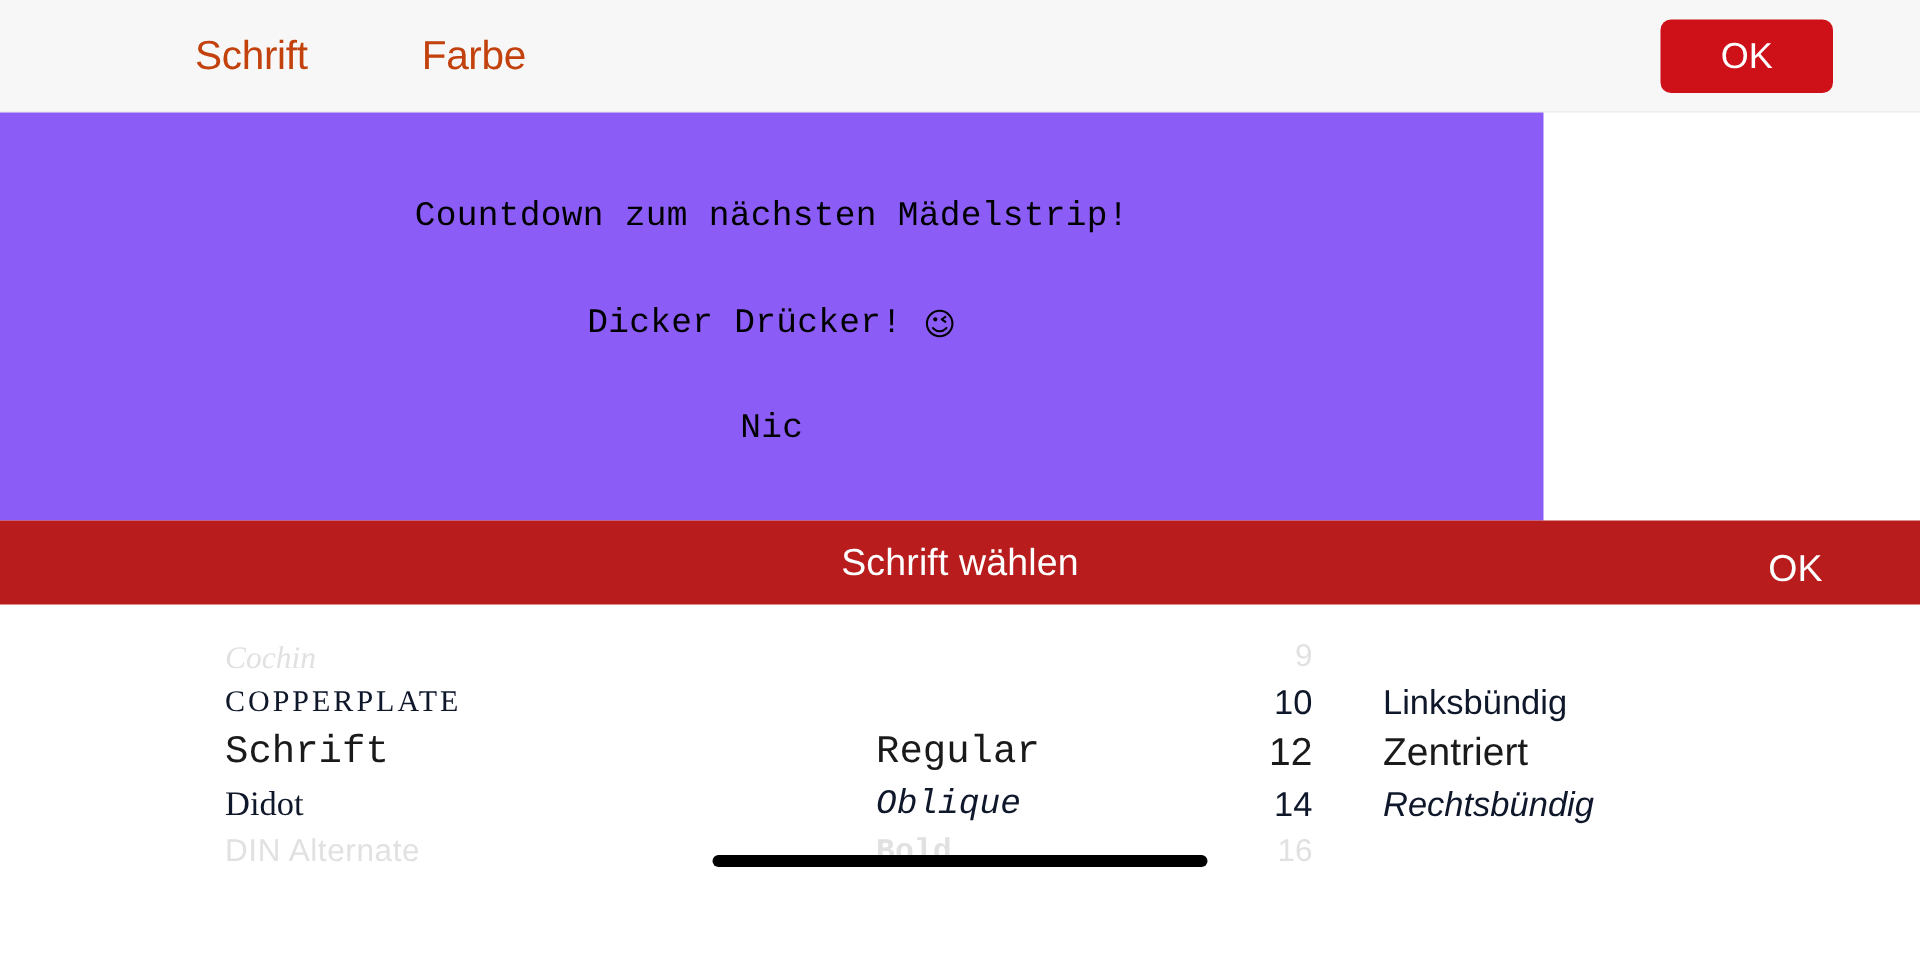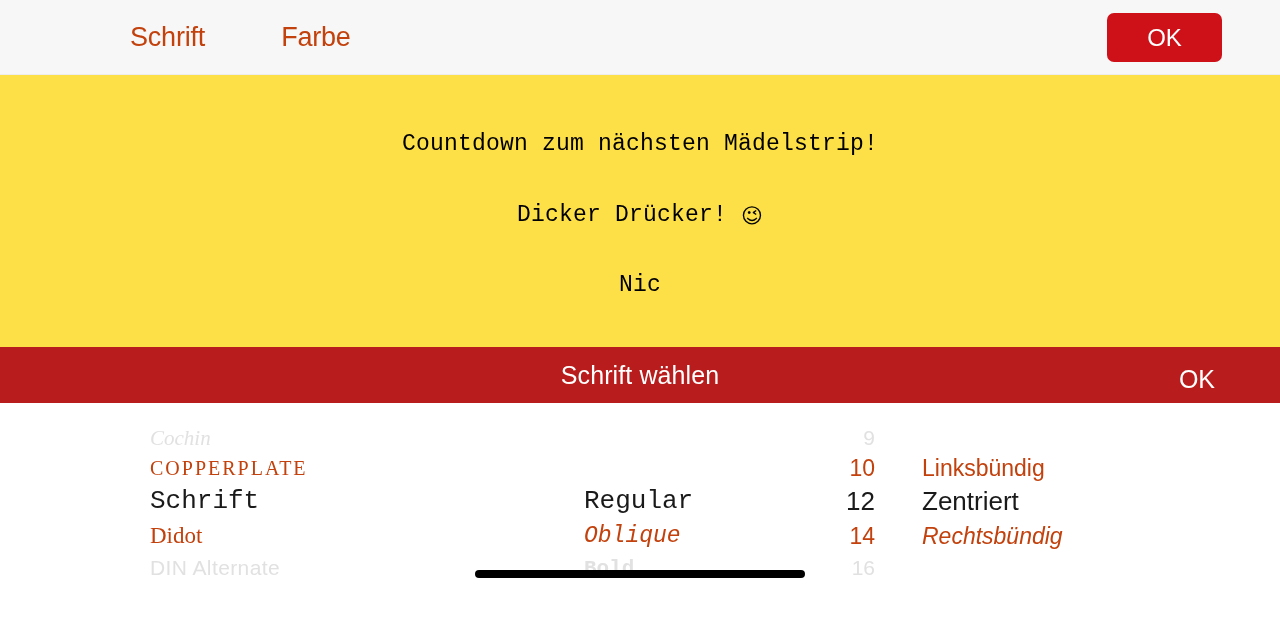--- a/index.html
+++ b/index.html
@@ -67,23 +67,23 @@
     justify-content: center;
     cursor: pointer;
     padding: 0;
   }
 
   
   .doc-area {
     position: absolute;
     left: 0;
     top: 75px;
-    width: 1280px;
+    width: 1029px;
     height: 272px;
-    background: #fde047;
+    background: #8b5cf6;
     overflow: hidden;
   }
   .doc-text {
     margin-top: 11px;
     text-align: center;
     font-family: "Liberation Mono", "DejaVu Sans Mono", monospace;
     font-size: 23px;
     line-height: 23.5px;
     color: #000000;
     white-space: pre;
@@ -183,21 +183,21 @@
   .r3 { top: 108px; }
   .r4 { top: 140px; }
 
   
   .lvl-far {
     color: #e0e0e0;
     font-size: 21px;
     opacity: 0.95;
   }
   .lvl-near {
-    color: #c2410c;
+    color: #0f172a;
     font-size: 23px;
   }
   .lvl-sel {
     color: #1a1a1a;
     font-size: 26px;
   }
 
   
   .f-cochin      { font-family: "Liberation Serif", serif; font-style: italic; }
   .f-copperplate { font-family: "Liberation Serif", serif; letter-spacing: 2px; text-transform: uppercase; font-size: 20px; }

